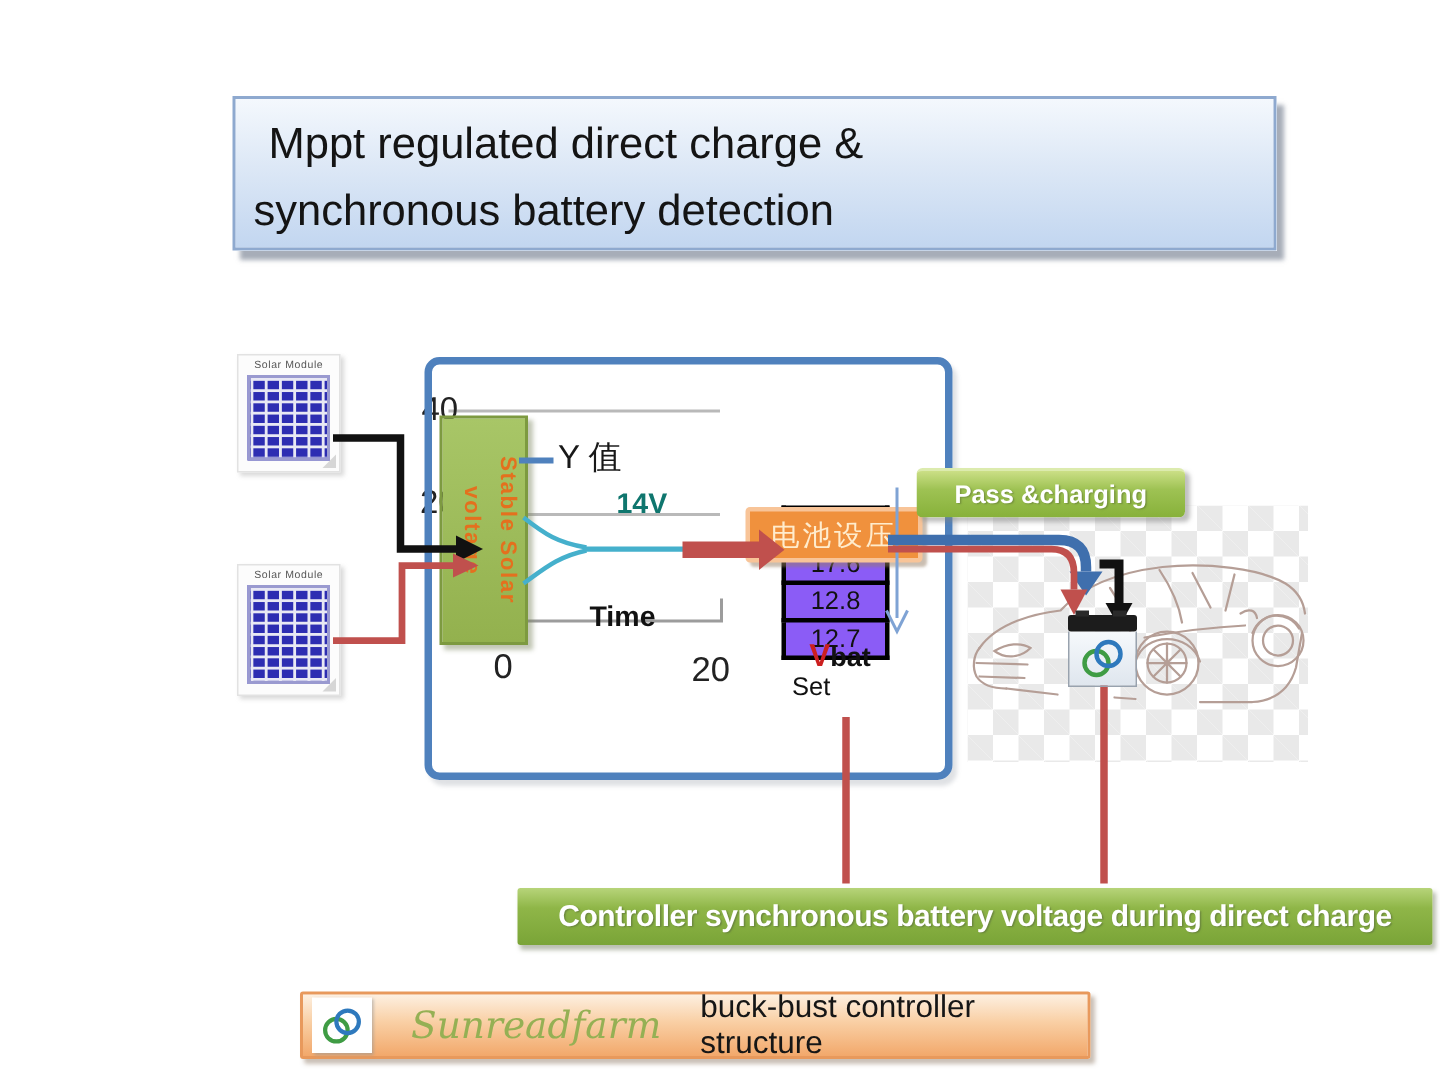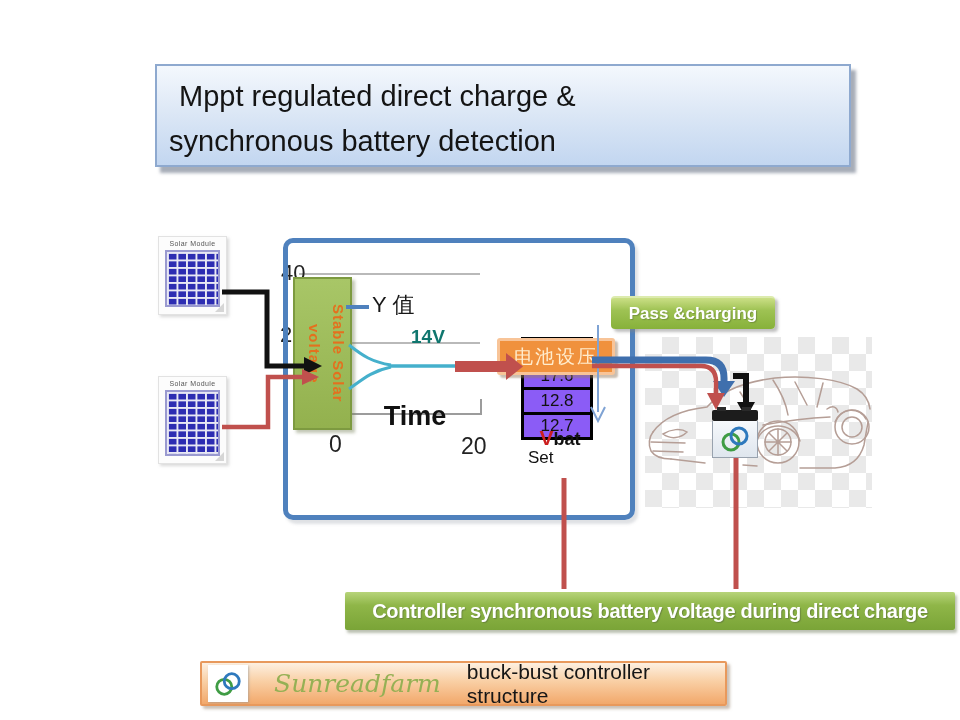--- a/index.html
+++ b/index.html
@@ -37,21 +37,21 @@
   .ytick-40{left:281px;top:260px;}
   .ytick-20{left:280px;top:322px;}
   .gridline{height:2px;background:#b9b9b9;z-index:1;}
   .grid-40{left:299px;top:273px;width:181px;}
   .grid-20{left:299px;top:342px;width:181px;}
   .axis-x{left:345px;top:413px;width:137px;height:2px;background:#9c9c9c;z-index:1;}
   .axis-x-tick{left:480px;top:399px;width:2px;height:15px;background:#9c9c9c;z-index:1;}
   .legend-line{left:346px;top:305px;width:23px;height:4px;background:#4f81bd;z-index:3;}
   .legend-label{left:372px;top:290px;font-size:22px;color:#181818;z-index:3;}
   .anno-14v{left:411px;top:326px;font-size:19px;font-weight:bold;color:#0f766e;z-index:3;}
-  .xlabel{left:366px;top:401px;width:98px;text-align:center;font-size:27px;font-weight:bold;z-index:3;}
+  .xlabel{left:366px;top:401px;width:98px;text-align:center;font-size:19px;font-weight:bold;z-index:3;}
   .xtick{font-size:23px;color:#222;z-index:3;}
   .xtick-0{left:329px;top:431px;}
   .xtick-20{left:461px;top:433px;}
 
   
   .stable-box{left:293px;top:277px;width:55px;height:149px;z-index:3;
     background:linear-gradient(180deg,#a8c667 0%,#93b14e 100%);
     border:2px solid #7d9a40;box-shadow:3px 3px 3px rgba(120,130,90,.45);
     writing-mode:vertical-rl;text-align:center;}
   .stable-box span{display:block;font-weight:bold;font-size:15px;color:#e4701e;
@@ -66,21 +66,21 @@
   .vtable{left:521px;top:337px;z-index:4;border-collapse:collapse;}
   .vtable td{border:3.5px solid #000;width:64px;height:18px;background:#8b5cf6;
     text-align:center;font-size:17px;font-weight:500;color:#111;}
 
   .vbat{left:528px;top:426px;width:64px;text-align:center;z-index:5;font-weight:bold;}
   .vbat .v{color:#cc1f1f;font-size:21px;}
   .vbat .bat{color:#111;font-size:18px;}
   .set-label{left:528px;top:448px;width:64px;text-align:left;z-index:5;font-size:17px;color:#111;}
 
   
-  .pass-box{left:611px;top:296px;width:164px;height:31px;z-index:5;
+  .pass-box{left:611px;top:312px;width:179px;height:31px;z-index:5;
     background:linear-gradient(180deg,#cbdf86 0%,#9ec253 40%,#87b13a 100%);
     border-top:2px solid #dcebae;border-radius:4px;
     box-shadow:3px 3px 3px rgba(130,130,130,.5);
     display:flex;align-items:center;justify-content:center;
     color:#fff;font-weight:bold;font-size:17px;text-shadow:1px 1px 1px rgba(90,110,50,.5);}
 
   
   .checker{left:645px;top:337px;width:227px;height:171px;z-index:1;background-color:#fff;
     background-image:linear-gradient(45deg,#e9e9e9 25%,transparent 25%,transparent 75%,#e9e9e9 75%),
                      linear-gradient(45deg,#e9e9e9 25%,transparent 25%,transparent 75%,#e9e9e9 75%);

